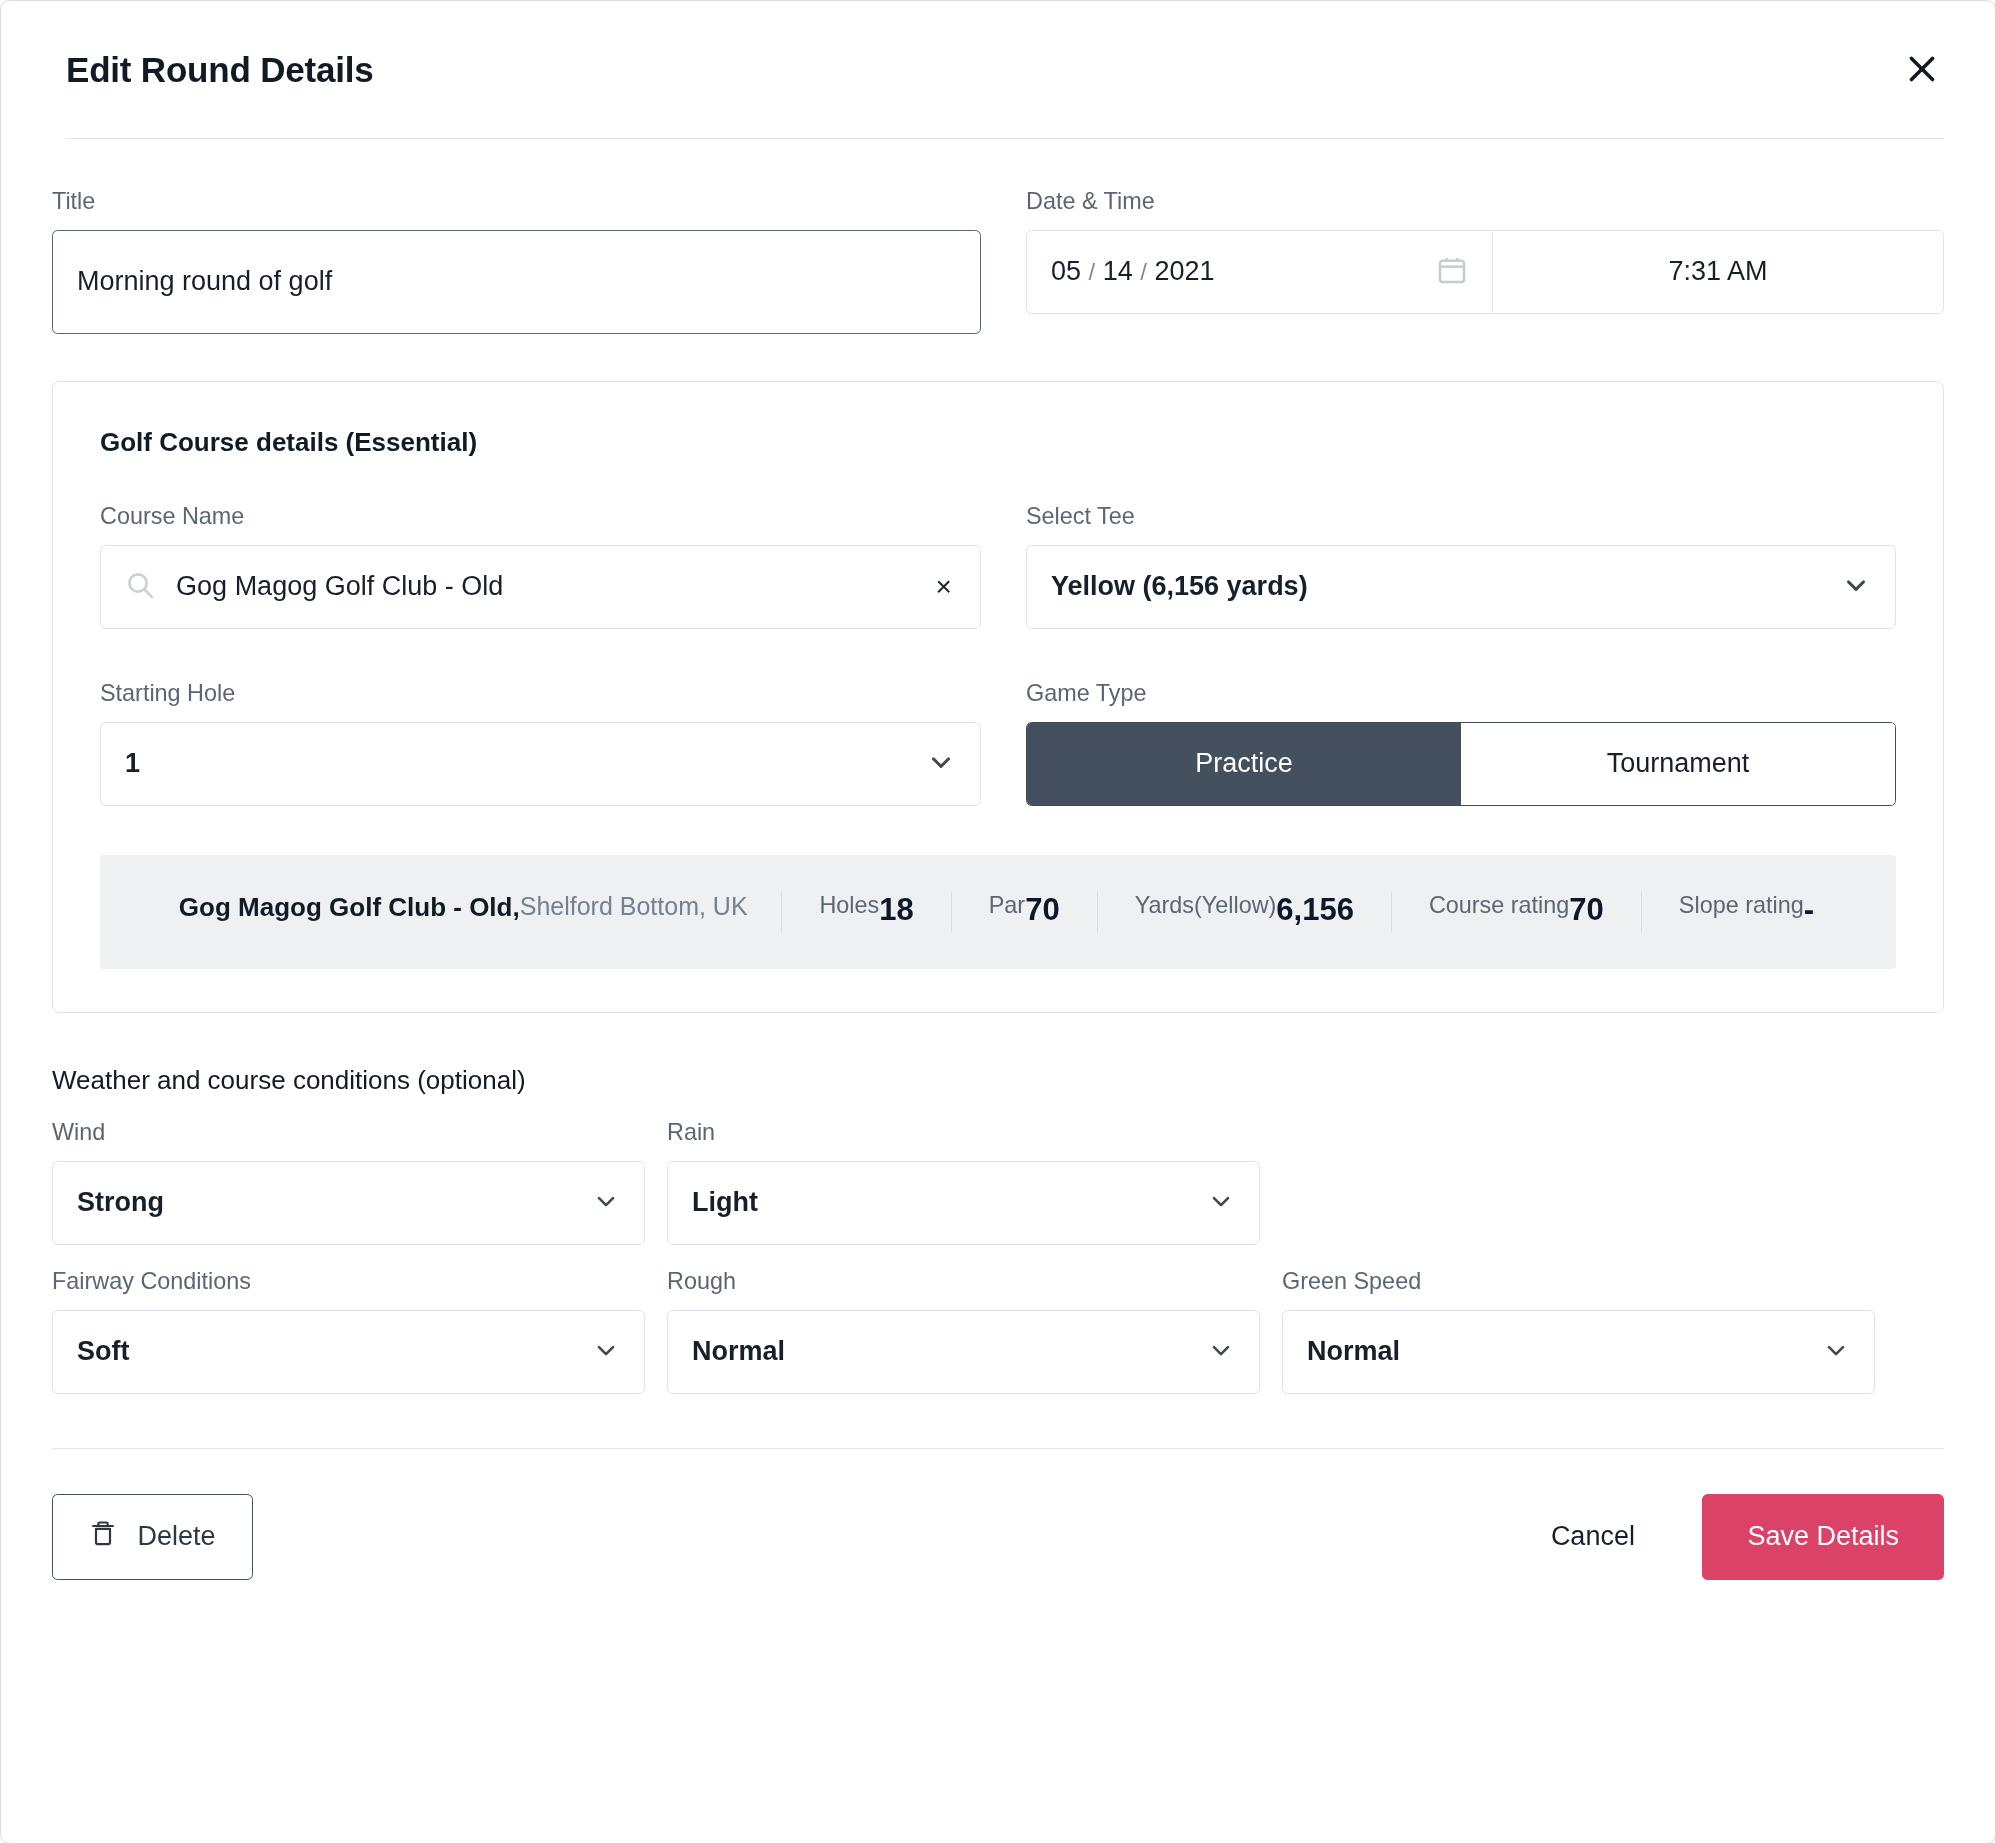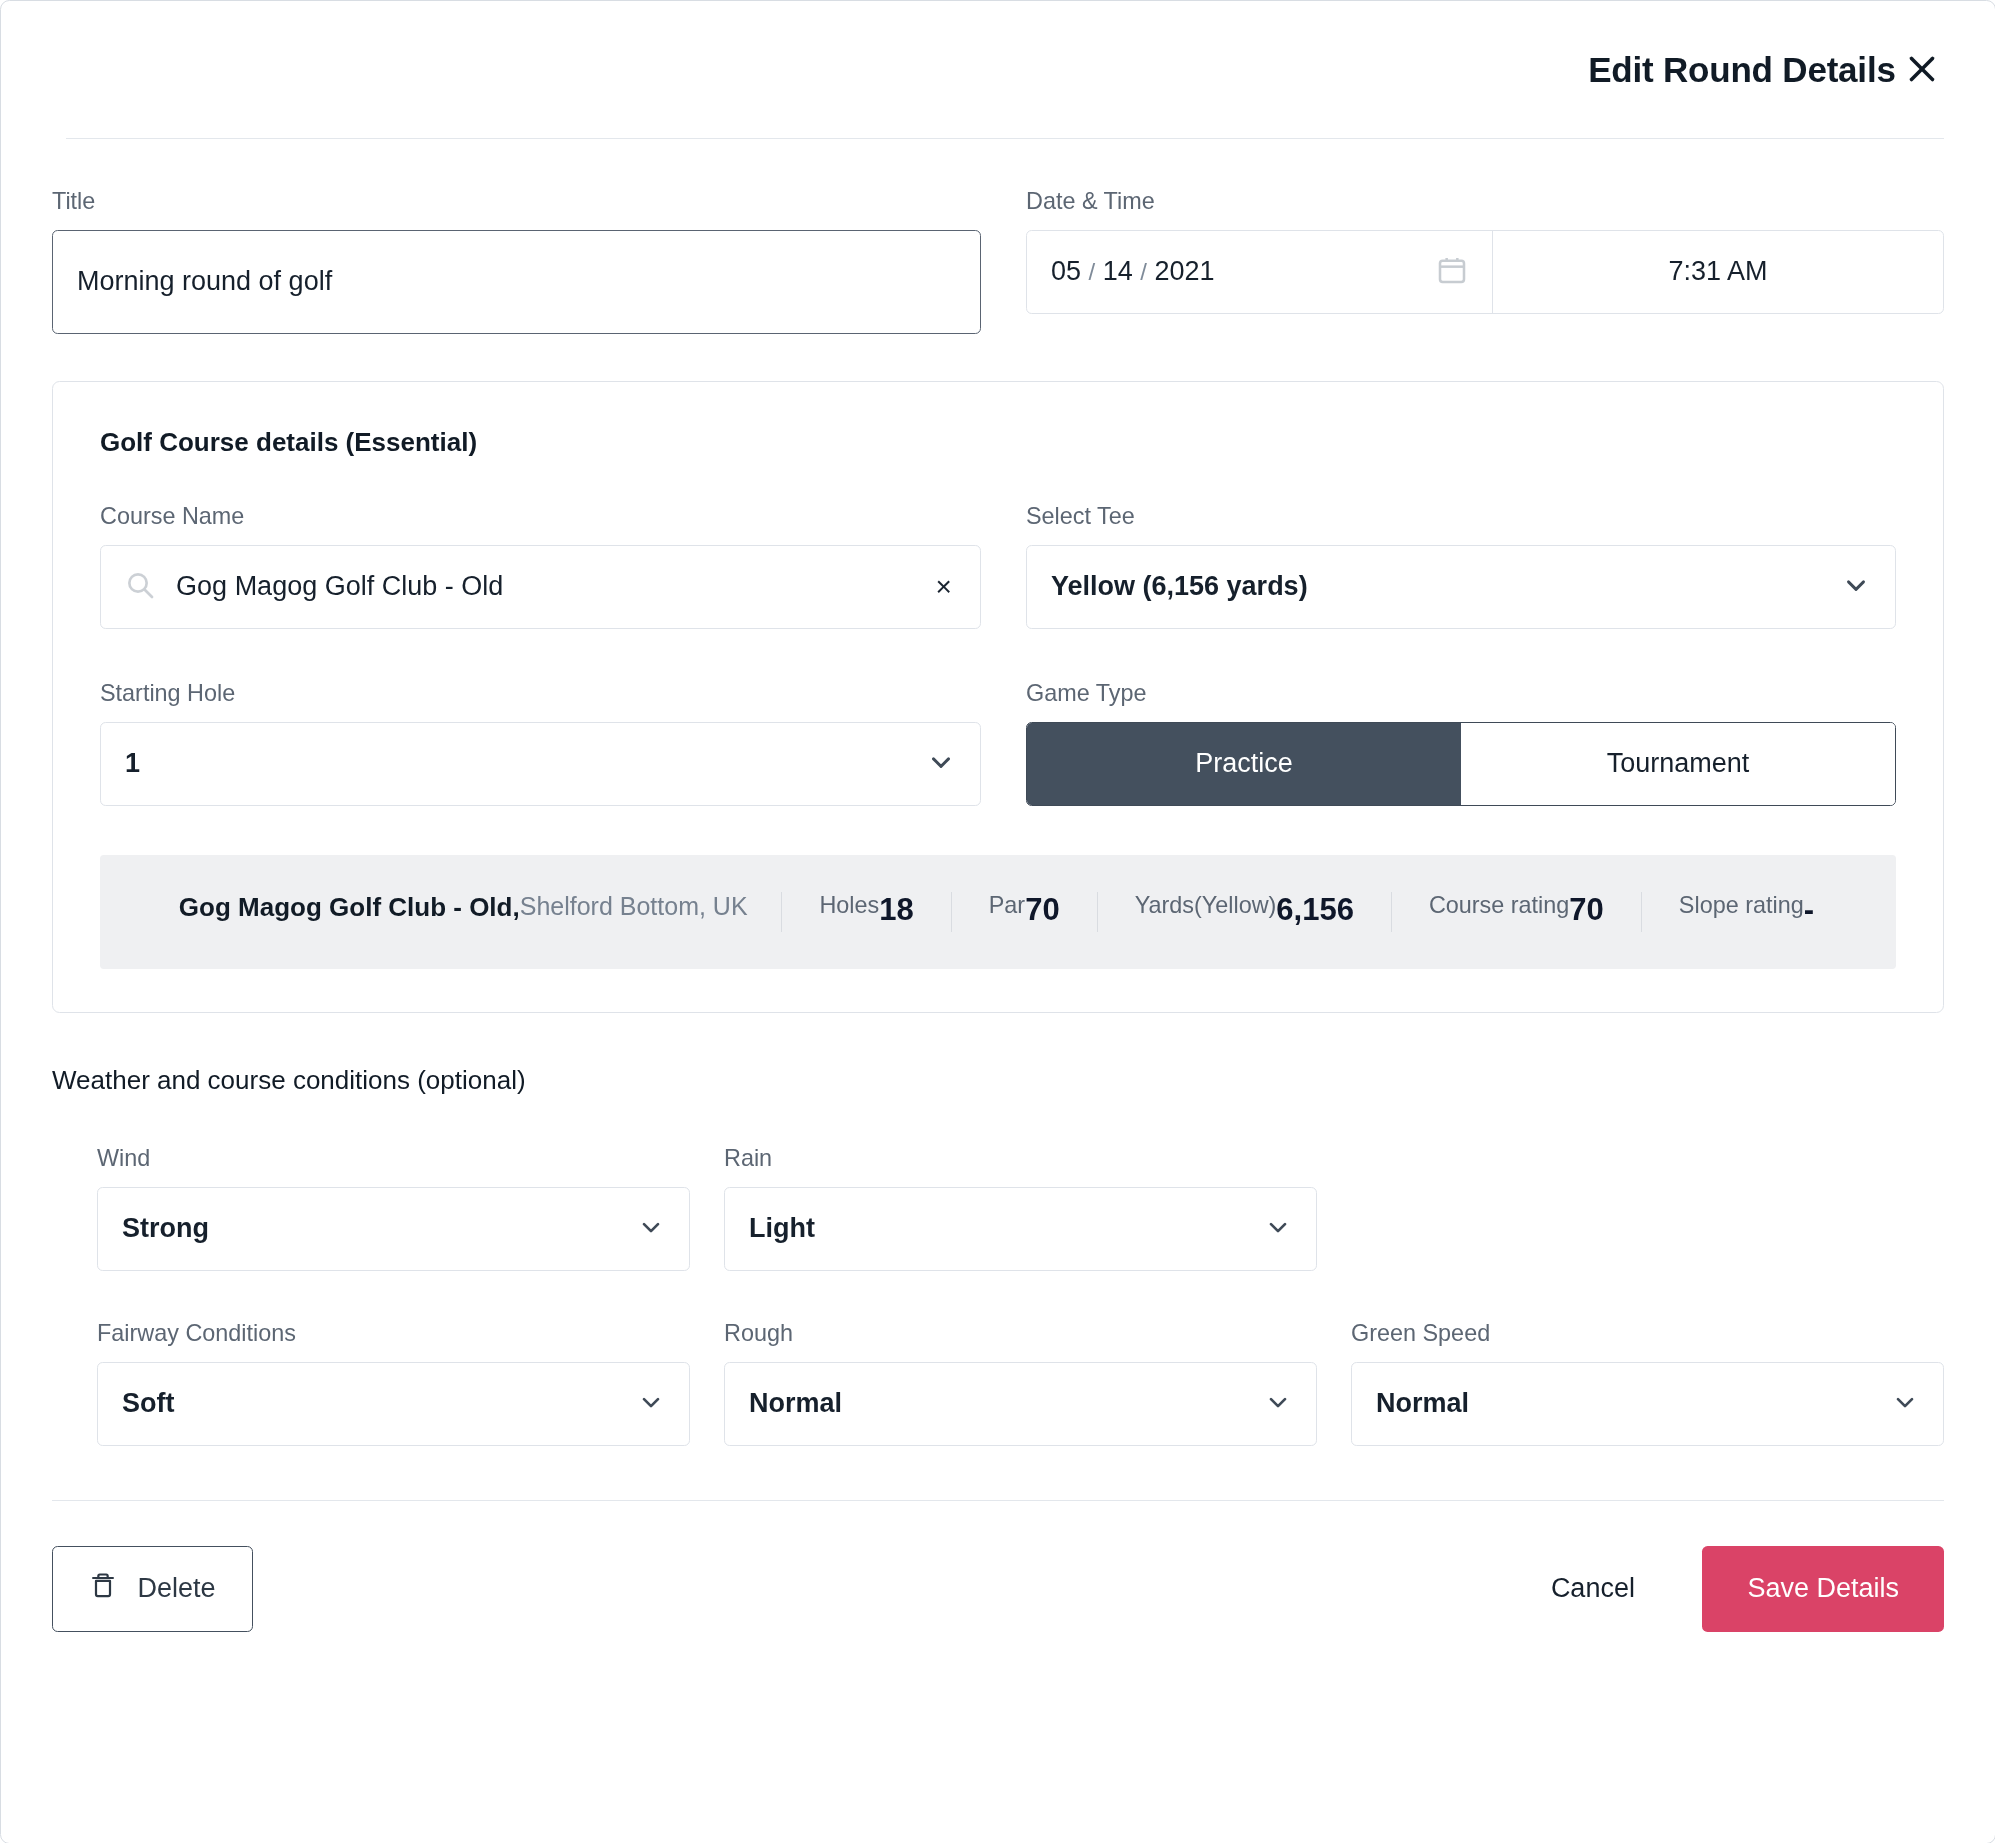--- a/index.html
+++ b/index.html
@@ -20,21 +20,21 @@
     border: 0.9px solid #d8dde3;
     border-radius: 9.4px;
     padding: 49px 51px 0 51px;
     overflow: hidden;
   }
 
   
   .modal-header {
     display: flex;
     align-items: flex-start;
-    justify-content: flex-end;
+    justify-content: space-between;
     padding-bottom: 43px;
     border-bottom: 1.9px solid #e3e7ec;
     margin-left: 14px;
   }
   .modal-title {
     font-size: 35px;
     font-weight: bold;
     color: #111b26;
     letter-spacing: -0.2px;
   }
@@ -202,21 +202,21 @@
   .sum-stat .lbl { font-size: 23.4px; color: #5c6673; margin-bottom: 11.2px; white-space: nowrap; }
   .sum-stat .val { font-size: 31px; font-weight: bold; color: #0f172a; }
 
   
   .weather-heading {
     margin-top: 52px;
     font-size: 26px;
     font-weight: normal;
     color: #111b26;
   }
-  .w-row { display: flex; gap: 34px; margin-top: 49px; justify-content: flex-end; }
+  .w-row { display: flex; gap: 22px; margin-top: 23px; }
   .w-cell { width: 593px; }
   .w-cell.w3 { width: 593px; }
 
   
   .footer-divider {
     margin-top: 54px;
     border-top: 1.9px solid #e3e7ec;
   }
   .footer {
     display: flex;

